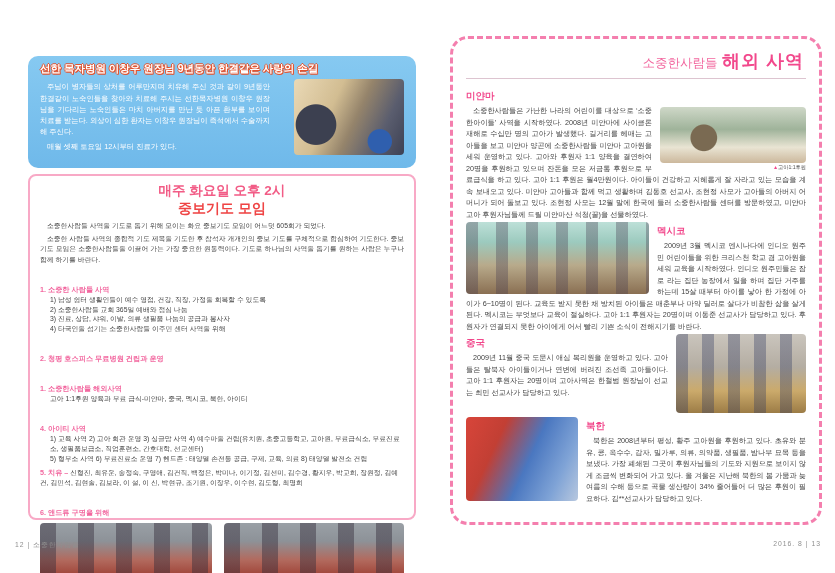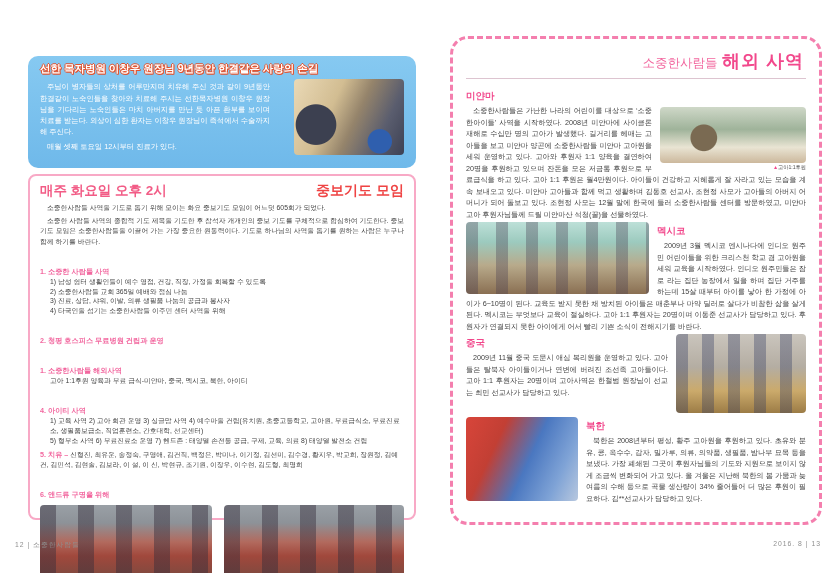--- a/index.html
+++ b/index.html
@@ -37,21 +37,21 @@
     linear-gradient(180deg,#bde0d8 0%,#9ccabe 28%,#b8aa8b 60%,#8a6f52 100%);}
   .ph-china{background:
     repeating-linear-gradient(90deg, rgba(45,55,95,.35) 0 12px, rgba(0,0,0,0) 12px 26px),
     linear-gradient(180deg,#cac5bd 0%,#b4ada2 42%,#cbaa6b 72%,#9c7c46 100%);}
   .ph-nk{background:
     linear-gradient(115deg,#d8453a 0%,#c23f34 28%,#4a77c0 55%,#7fa3d6 80%,#b8c8df 100%);}
 
   .prayer-box{position:absolute;left:28px;top:174px;width:388px;height:346px;
     border:2px solid #f8a9c6;border-radius:8px;background:#fff;
     padding:6px 10px;box-sizing:border-box;}
-  .prayer-head{display:flex;justify-content:space-between;align-items:center;}
+  .prayer-head{display:flex;justify-content:space-between;align-items:center;flex-direction:column;}
   .prayer-time{font-size:13.5px;font-weight:bold;color:#f25c86;}
   .prayer-name{font-size:14px;font-weight:bold;color:#ef4444;}
   .prayer-intro{font-size:6.8px;color:#3f3f3f;line-height:1.5;text-align:justify;margin:3px 0 0;text-indent:7px;}
   .topics-heading{font-size:11.5px;font-weight:bold;color:#1a1a1a;margin:6px 0 2px;}
   .topic{margin-top:20px;}
   .topic-title{font-size:7.2px;font-weight:bold;color:#f2679f;margin:0;}
   .topic-line{font-size:6.8px;color:#3f3f3f;line-height:1.45;margin:0 0 0 10px;}
   .topic-inline{margin:4px 0 0;font-size:6.8px;color:#3f3f3f;line-height:1.45;}
   .topic-inline .topic-title{display:inline;}
   .meeting-photos{display:flex;gap:12px;margin-top:5px;}

